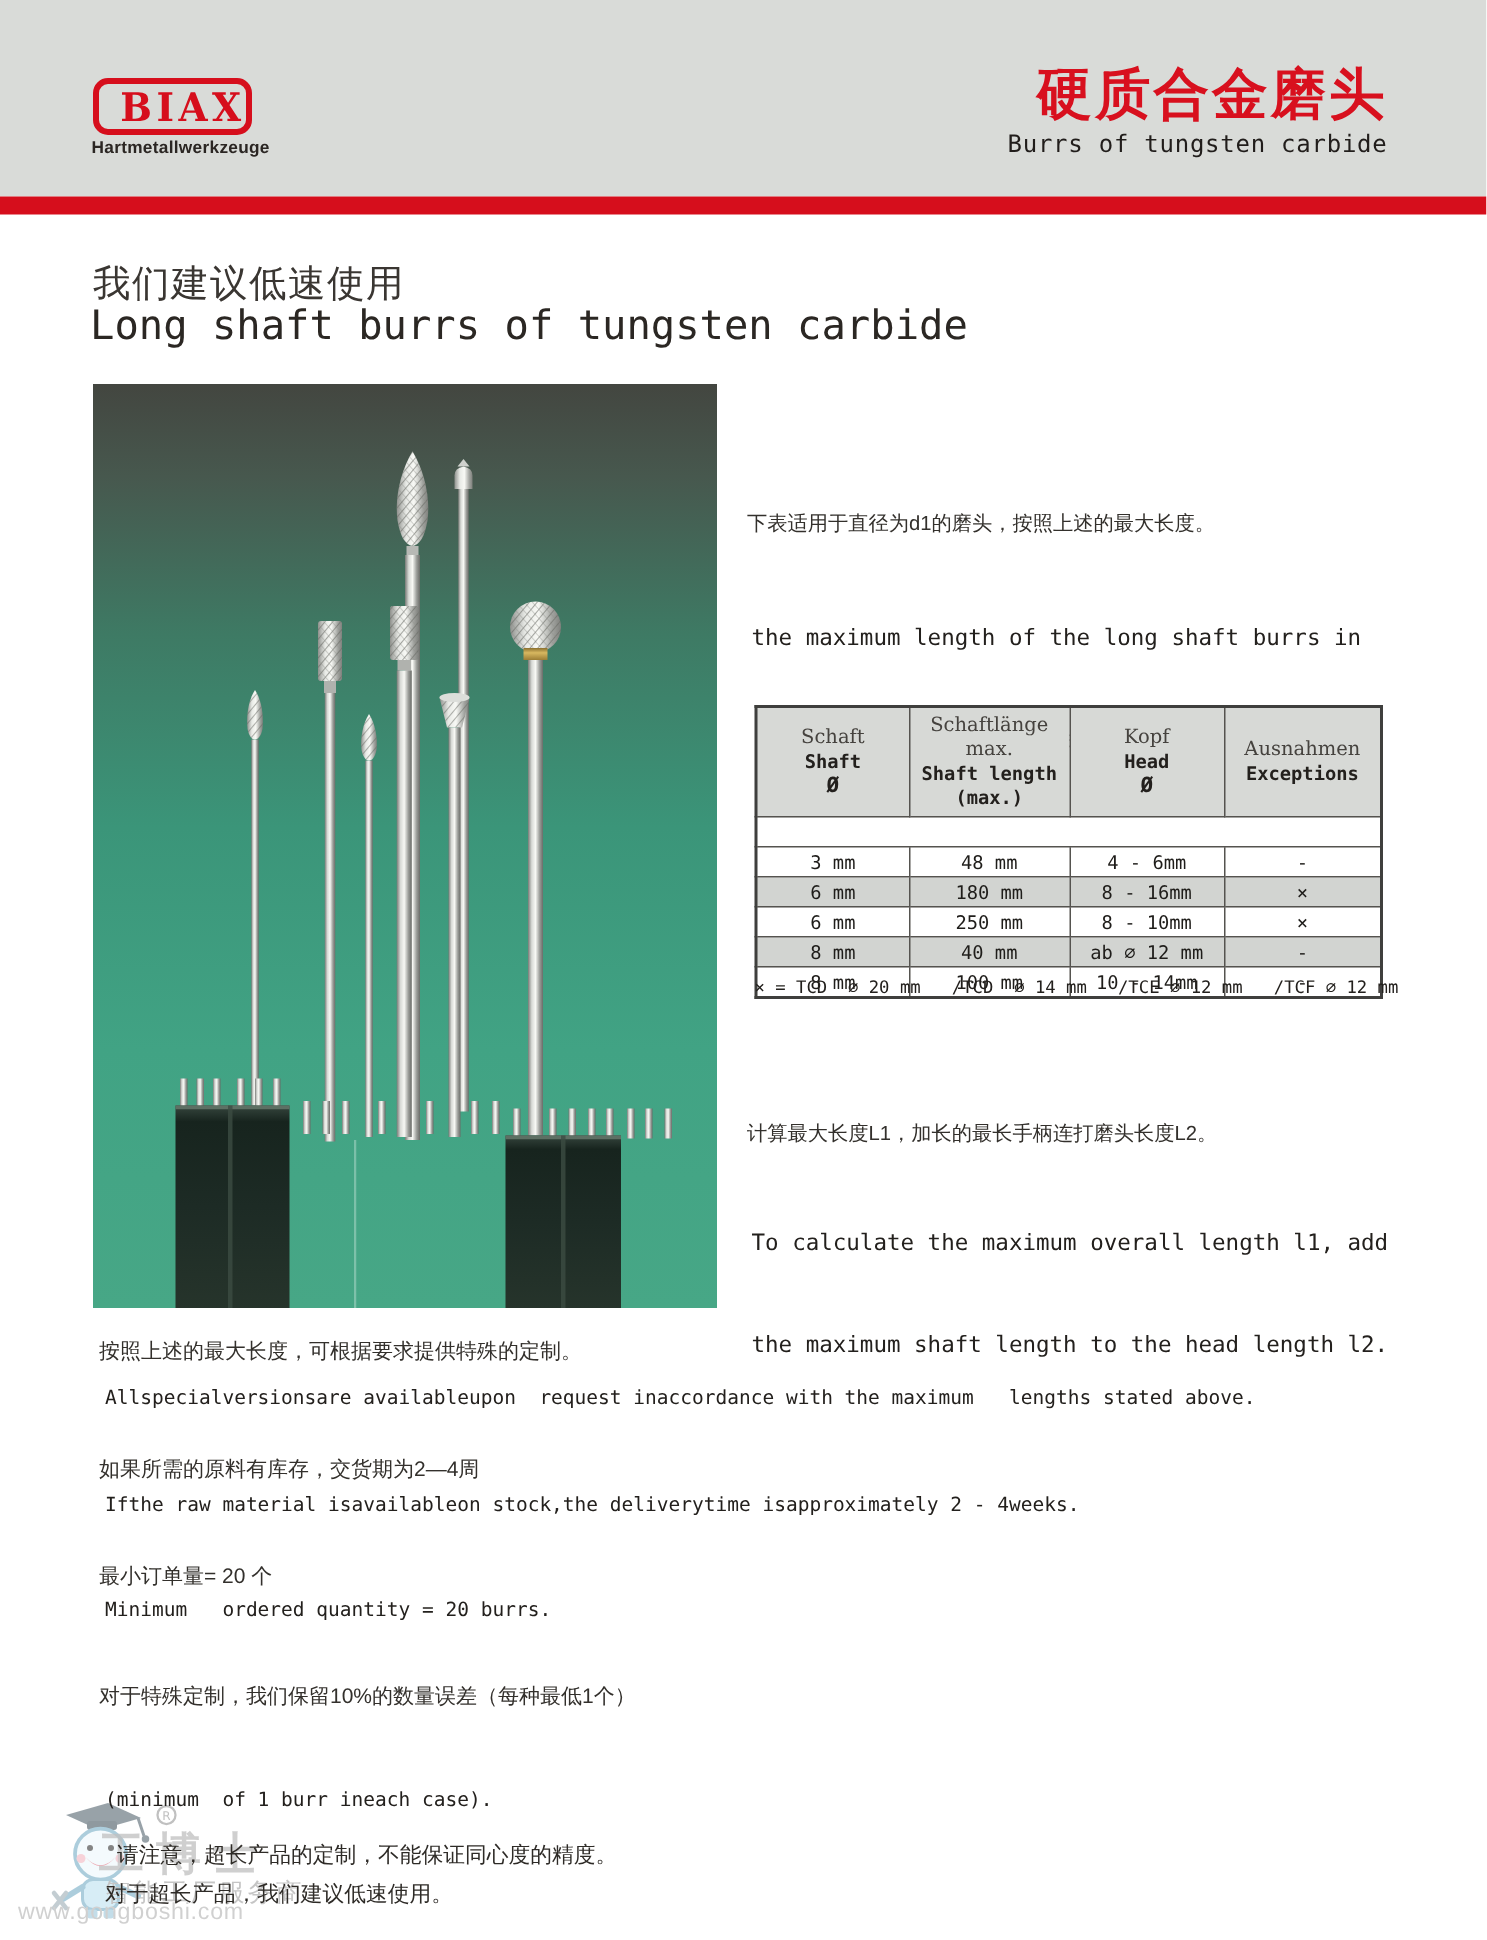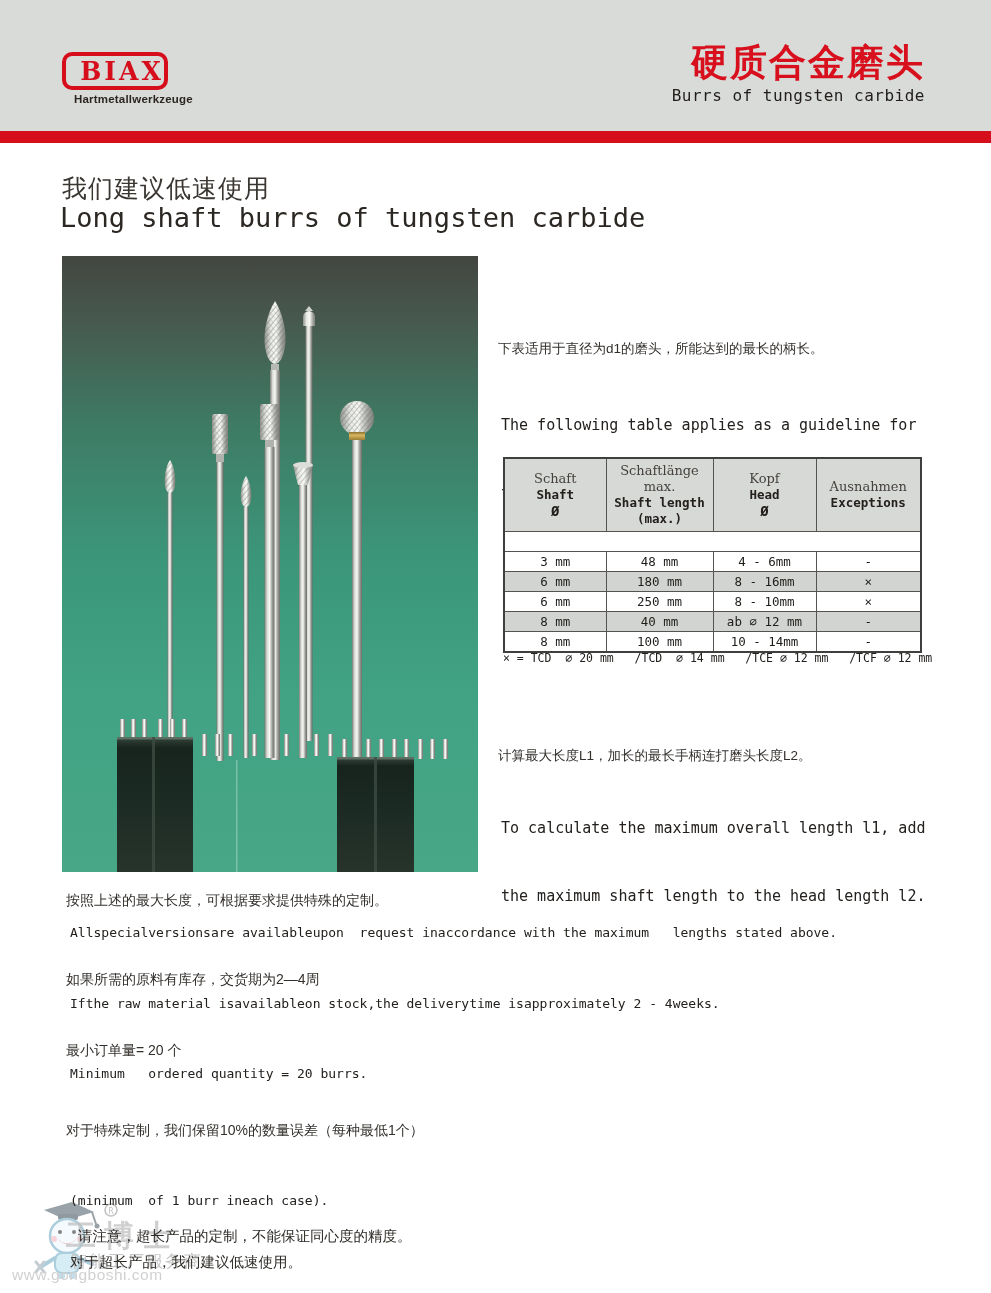--- a/index.html
+++ b/index.html
@@ -14,21 +14,21 @@
   .header-band{position:absolute;left:0;top:0;width:991px;height:131px;background:#d9dbd8;}
   .red-band{position:absolute;left:0;top:131px;width:991px;height:12px;background:#d60e1c;}
   .logo-box{
     position:absolute;left:62px;top:52px;width:106px;height:38px;box-sizing:border-box;
     border:4px solid #d60e1c;border-radius:10px;display:flex;align-items:center;justify-content:center;padding-left:14px;
   }
   .logo-text{
     font-family:"DejaVu Serif",serif;font-weight:800;font-size:25px;color:#d60e1c;
     letter-spacing:3px;transform:scaleY(1.05);
   }
-  .logo-sub{position:absolute;left:61px;top:93px;font-size:11.5px;font-weight:bold;color:#2b2623;letter-spacing:0.2px;margin-left:13px;}
+  .logo-sub{position:absolute;left:61px;top:93px;font-size:11.5px;font-weight:bold;color:#2b2623;letter-spacing:0.2px;}
   .title-cn{
     position:absolute;right:66px;top:38px;font-family:"DejaVu Serif",serif;font-weight:bold;
     font-size:37px;color:#d8101e;letter-spacing:2px;
   }
   .title-en{
     position:absolute;right:66px;top:86px;font-family:"DejaVu Sans Mono",monospace;font-weight:normal;
     font-size:16px;color:#211d1b;letter-spacing:0.5px;
   }
 
   
@@ -38,21 +38,21 @@
   
   .photo{position:absolute;left:62px;top:256px;width:416px;height:616px;}
 
   
   .intro-cn{position:absolute;left:498px;top:340px;font-size:13.5px;color:#33302c;}
   .intro-en{position:absolute;left:501px;top:369px;font-size:15px;line-height:22.5px;color:#23201d;}
   .calc-cn{position:absolute;left:498px;top:747px;font-size:13.5px;color:#33302c;}
   .calc-en{position:absolute;left:501px;top:772px;font-size:15px;line-height:22.5px;color:#23201d;}
 
   
-  .guide-table-wrap{position:absolute;left:503px;top:457px;width:384px;}
+  .guide-table-wrap{position:absolute;left:503px;top:470px;width:384px;}
   table.guide{border-collapse:collapse;width:417px;table-layout:fixed;}
   table.guide th,table.guide td{border:1px solid #55534f;}
   table.guide{border:2px solid #3f3f3d;}
   table.guide thead th{
     background:#d7d9d6;height:70px;vertical-align:middle;text-align:center;
     font-weight:normal;padding:1px 0;
   }
   .th-de{font-family:"DejaVu Serif",serif;font-size:13px;color:#45423e;line-height:16px;}
   .th-en{font-family:"DejaVu Sans Mono",monospace;font-weight:bold;font-size:12.5px;color:#23201d;line-height:16px;}
   .th-sym{font-family:"DejaVu Sans Mono",monospace;font-weight:bold;font-size:14px;color:#23201d;line-height:16px;}
@@ -226,23 +226,22 @@
     <rect x="55" y="481" width="76" height="2.5" fill="#5d6f63"></rect>
     <rect x="90" y="481" width="3" height="135" fill="#3c4c42" opacity="0.8"></rect>
     <rect x="275" y="501" width="77" height="115" fill="url(#block)"></rect>
     <rect x="275" y="501" width="77" height="2.5" fill="#5d6f63"></rect>
     <rect x="312" y="501" width="3" height="115" fill="#3c4c42" opacity="0.8"></rect>
     <rect x="174" y="504" width="1.5" height="112" fill="#ffffff" opacity="0.3"></rect>
   </g>
 </svg>
 </div>
 
-<div class="intro-cn">下表适用于直径为d1的磨头，所能达到的最长的柄长。</div>
+<div class="intro-cn">下表适用于直径为d1的磨头，按照上述的最大长度。</div>
 <div class="intro-en mono pre">
-  <div>The following table applies as a guideline for</div>
   <div>the maximum length of the long shaft burrs in</div>
   <div>relation to the head diameter d1.</div>
 </div>
 
 <div class="guide-table-wrap">
   <table class="guide">
     <colgroup>
         <col style="width:102px">
         <col style="width:107px">
         <col style="width:103px">

